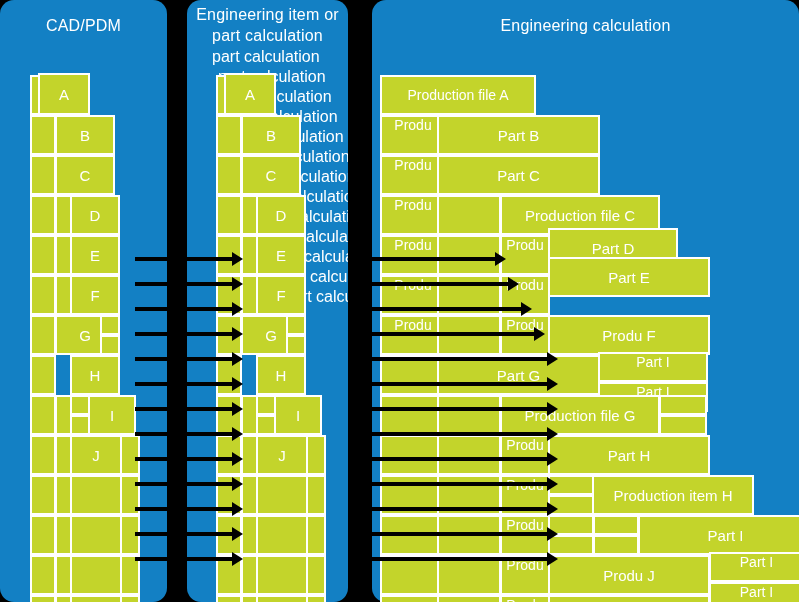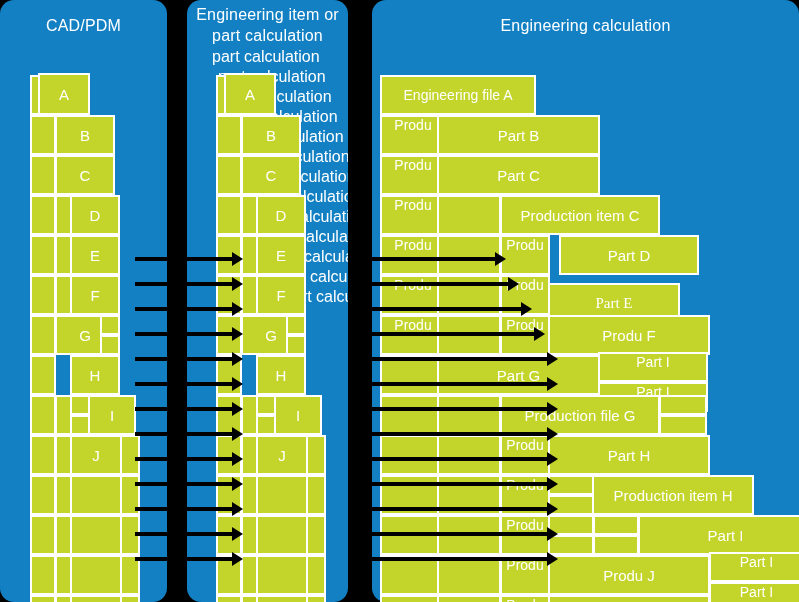--- a/index.html
+++ b/index.html
@@ -174,21 +174,21 @@
   </div>
 
   <div class="gap" style="left:348px;top:0px;width:24px;height:602px;"></div>
 
   <div class="panel" style="left:372px;top:0px;width:427px;height:602px;">
     <div class="panel-title" style="top:15px;">Engineering calculation</div>
   </div>
 
   <div>
 
-    <div class="cell" style="left:380px;top:75px;width:156px;height:40px;">Engineering file A</div>
+    <div class="cell" style="left:380px;top:75px;width:156px;height:40px;">Production file A</div>
 
     <div class="cell" style="left:380px;top:115px;width:66px;height:40px;align-items:flex-start;">Produ</div>
     <div class="cell" style="left:380px;top:155px;width:66px;height:40px;align-items:flex-start;">Produ</div>
     <div class="cell" style="left:380px;top:195px;width:66px;height:40px;align-items:flex-start;">Produ</div>
     <div class="cell" style="left:380px;top:235px;width:66px;height:40px;align-items:flex-start;">Produ</div>
     <div class="cell" style="left:380px;top:275px;width:66px;height:40px;align-items:flex-start;">Produ</div>
     <div class="cell" style="left:380px;top:315px;width:66px;height:40px;align-items:flex-start;">Produ</div>
     <div class="cell" style="left:380px;top:355px;width:66px;height:40px;"></div>
     <div class="cell" style="left:380px;top:395px;width:66px;height:40px;"></div>
     <div class="cell" style="left:380px;top:435px;width:66px;height:40px;"></div>
@@ -203,33 +203,33 @@
     <div class="cell" style="left:437px;top:235px;width:64px;height:40px;"></div>
     <div class="cell" style="left:437px;top:275px;width:64px;height:40px;"></div>
     <div class="cell" style="left:437px;top:315px;width:64px;height:40px;"></div>
     <div class="cell" style="left:437px;top:395px;width:64px;height:40px;"></div>
     <div class="cell" style="left:437px;top:435px;width:64px;height:40px;"></div>
     <div class="cell" style="left:437px;top:475px;width:64px;height:40px;"></div>
     <div class="cell" style="left:437px;top:515px;width:64px;height:40px;"></div>
     <div class="cell" style="left:437px;top:555px;width:64px;height:40px;"></div>
     <div class="cell" style="left:437px;top:595px;width:64px;height:40px;"></div>
 
-    <div class="cell big" style="left:500px;top:195px;width:160px;height:40px;">Production item C</div>
+    <div class="cell big" style="left:500px;top:195px;width:160px;height:40px;">Production file C</div>
     <div class="cell" style="left:500px;top:235px;width:50px;height:40px;align-items:flex-start;">Produ</div>
     <div class="cell" style="left:500px;top:275px;width:50px;height:40px;align-items:flex-start;">Produ</div>
     <div class="cell" style="left:500px;top:315px;width:50px;height:40px;align-items:flex-start;">Produ</div>
     <div class="cell" style="left:500px;top:395px;width:50px;height:40px;align-items:flex-start;">Produ</div>
     <div class="cell" style="left:500px;top:435px;width:50px;height:40px;align-items:flex-start;">Produ</div>
     <div class="cell" style="left:500px;top:475px;width:50px;height:40px;align-items:flex-start;">Produ</div>
     <div class="cell" style="left:500px;top:515px;width:50px;height:40px;align-items:flex-start;">Produ</div>
     <div class="cell" style="left:500px;top:555px;width:50px;height:40px;align-items:flex-start;">Produ</div>
     <div class="cell" style="left:500px;top:595px;width:50px;height:40px;align-items:flex-start;">Produ</div>
 
-    <div class="cell big" style="left:548px;top:235px;width:140px;height:40px;margin-left:11px;">Part D</div>
-    <div class="cell big" style="left:548px;top:283px;width:132px;height:40px;font-family:Liberation Serif, serif;">Part E</div>
+    <div class="cell big" style="left:548px;top:228px;width:130px;height:40px;">Part D</div>
+    <div class="cell big" style="left:548px;top:257px;width:162px;height:40px;">Part E</div>
     <div class="cell big" style="left:548px;top:315px;width:162px;height:40px;">Produ F</div>
     <div class="cell" style="left:598px;top:352px;width:110px;height:30px;align-items:flex-start;">Part I</div>
     <div class="cell" style="left:598px;top:382px;width:110px;height:30px;align-items:flex-start;">Part I</div>
 
     <div class="cell big" style="left:437px;top:355px;width:163px;height:40px;">Part G</div>
 
     <div class="cell big" style="left:500px;top:395px;width:160px;height:40px;">Production file G</div>
     <div class="cell" style="left:659px;top:395px;width:48px;height:20px;"></div>
     <div class="cell" style="left:659px;top:415px;width:48px;height:20px;"></div>
 

